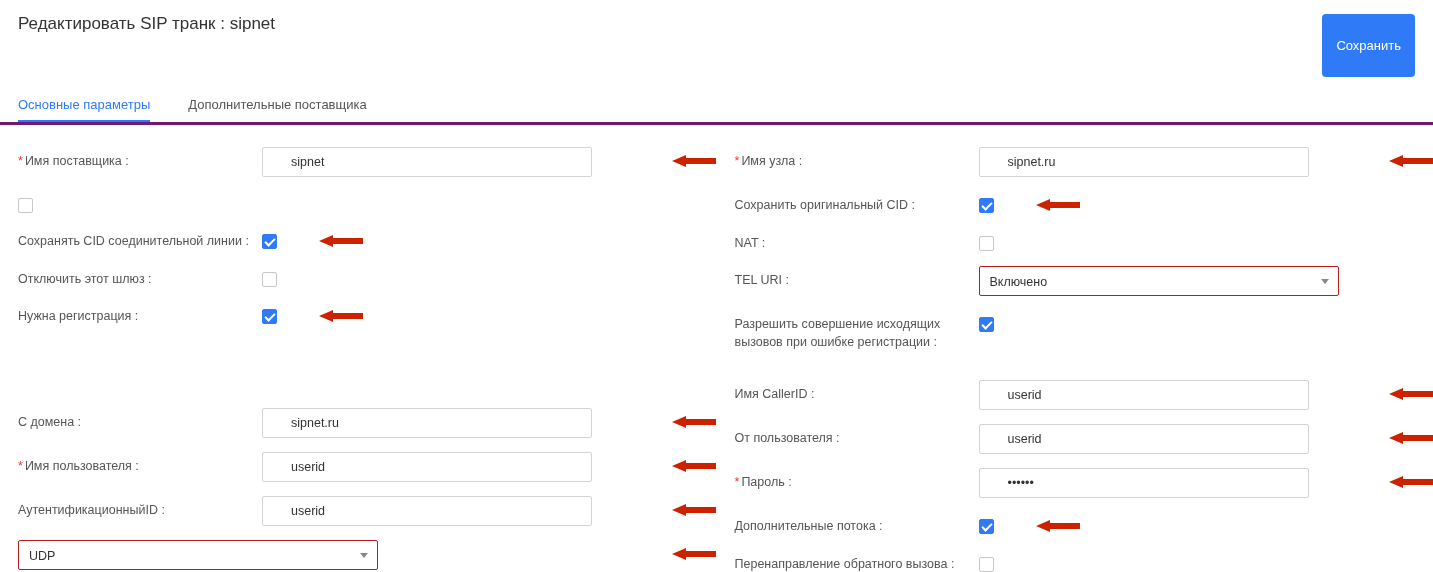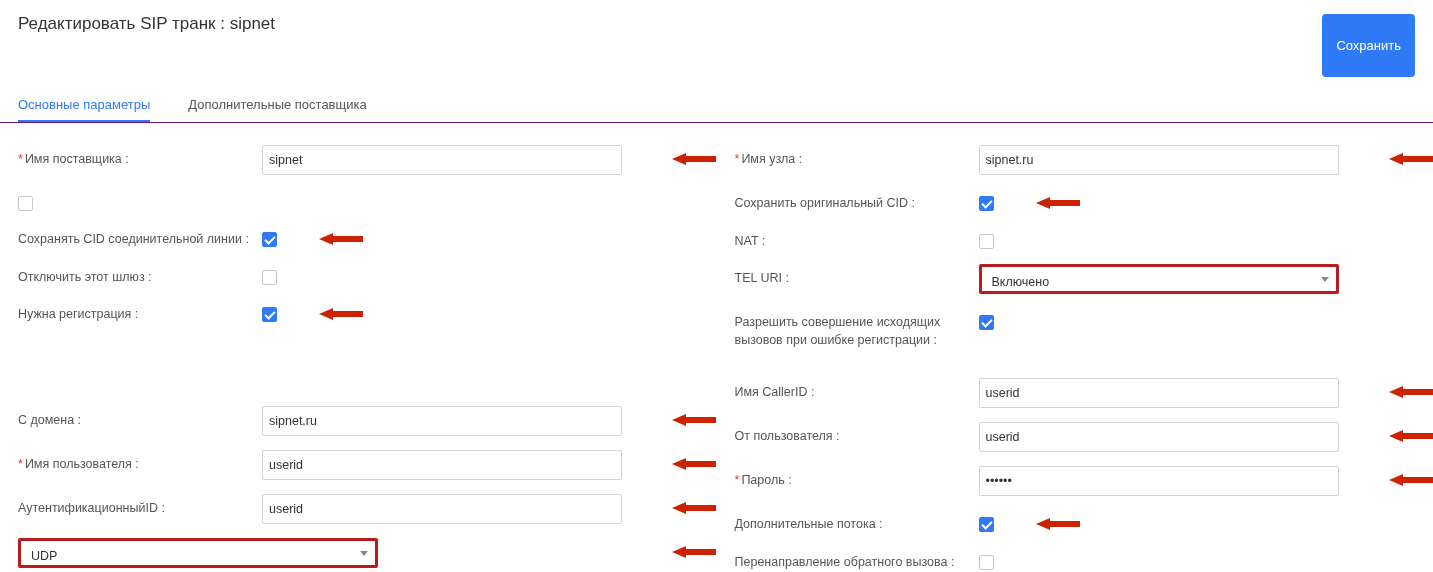--- a/index.html
+++ b/index.html
@@ -1,32 +1,32 @@
 <!DOCTYPE html>
 <html><head>
   <meta charset="utf-8">
   <style>
     * { box-sizing: border-box; margin: 0; padding: 0; }
     body { font-family: -apple-system, BlinkMacSystemFont, "Segoe UI", Arial, sans-serif; font-size: 12.5px; color: #333; background: #fff; }
     .page { width: 1433px; padding: 14px 0 0 0; }
     .header { display: flex; justify-content: space-between; align-items: flex-start; padding: 0 18px 8px 18px; }
     .page-title { font-size: 17px; font-weight: 400; color: #333; }
     .btn-primary { background: #2f7af7; color: #fff; border: none; border-radius: 4px; padding: 24px 14px; font-size: 13px; cursor: pointer; }
-    .tabs { display: flex; gap: 38px; border-bottom: 1px solid #701a75; padding: 0 18px; margin-top: 4px; }
+    .tabs { display: flex; gap: 38px; border-bottom: 3px solid #701a75; padding: 0 18px; margin-top: 4px; }
     .tab { padding: 8px 0; font-size: 13px; color: #555; cursor: pointer; border-bottom: 2px solid transparent; }
     .tab.active { color: #2f7af7; border-bottom-color: #2f7af7; }
     .form-area { display: flex; padding: 22px 0 18px 0; }
     .col { flex: 1; padding: 0 18px; }
     .form-row { display: flex; align-items: flex-start; margin-bottom: 14px; position: relative; }
     .form-row.tall { min-height: 56px; }
     .label { width: 244px; text-align: left; padding-right: 8px; color: #555; padding-top: 6px; line-height: 1.4; }
     .label .req { color: #e33; margin-right: 2px; }
     .control { flex: 0 0 auto; position: relative; }
-    .text-input { width: 360px; height: 30px; border: 1px solid #d4d4d4; border-radius: 2px; padding: 0 6px; font-size: 12.5px; color: #333; }
-    .select { width: 360px; height: 30px; border: 3px solid #b91c1c; border-radius: 2px; padding: 0 10px; font-size: 12.5px; color: #333; background: #fff; appearance: none; position: relative; }
+    .text-input { width: 330px; height: 30px; border: 1px solid #d4d4d4; border-radius: 2px; padding: 0 28px; font-size: 12.5px; color: #333; }
+    .select { width: 360px; height: 30px; border: 1px solid #b91c1c; border-radius: 2px; padding: 0 10px; font-size: 12.5px; color: #333; background: #fff; appearance: none; position: relative; }
     .select-wrap { position: relative; }
     .select-wrap::after { content: ""; position: absolute; right: 10px; top: 13px; width: 0; height: 0; border-left: 4px solid transparent; border-right: 4px solid transparent; border-top: 5px solid #888; }
     .checkbox { width: 15px; height: 15px; border: 1px solid #c8c8c8; border-radius: 2px; display: inline-block; vertical-align: middle; cursor: pointer; position: relative; margin-top: 7px; }
     .checkbox.checked { background: #2f7af7; border-color: #2f7af7; }
     .checkbox.checked::after { content: ""; position: absolute; left: 4px; top: 0.5px; width: 4px; height: 8px; border: solid white; border-width: 0 2px 2px 0; transform: rotate(45deg); }
     .arrow { position: absolute; left: 654px; top: 4px; width: 54px; height: 20px; }
     .arrow-right-col { left: 654px; }
     .arrow-cb-left  { left: 301px; }
     .arrow-cb-right { left: 301px; }
     .arrow svg { display: block; }

